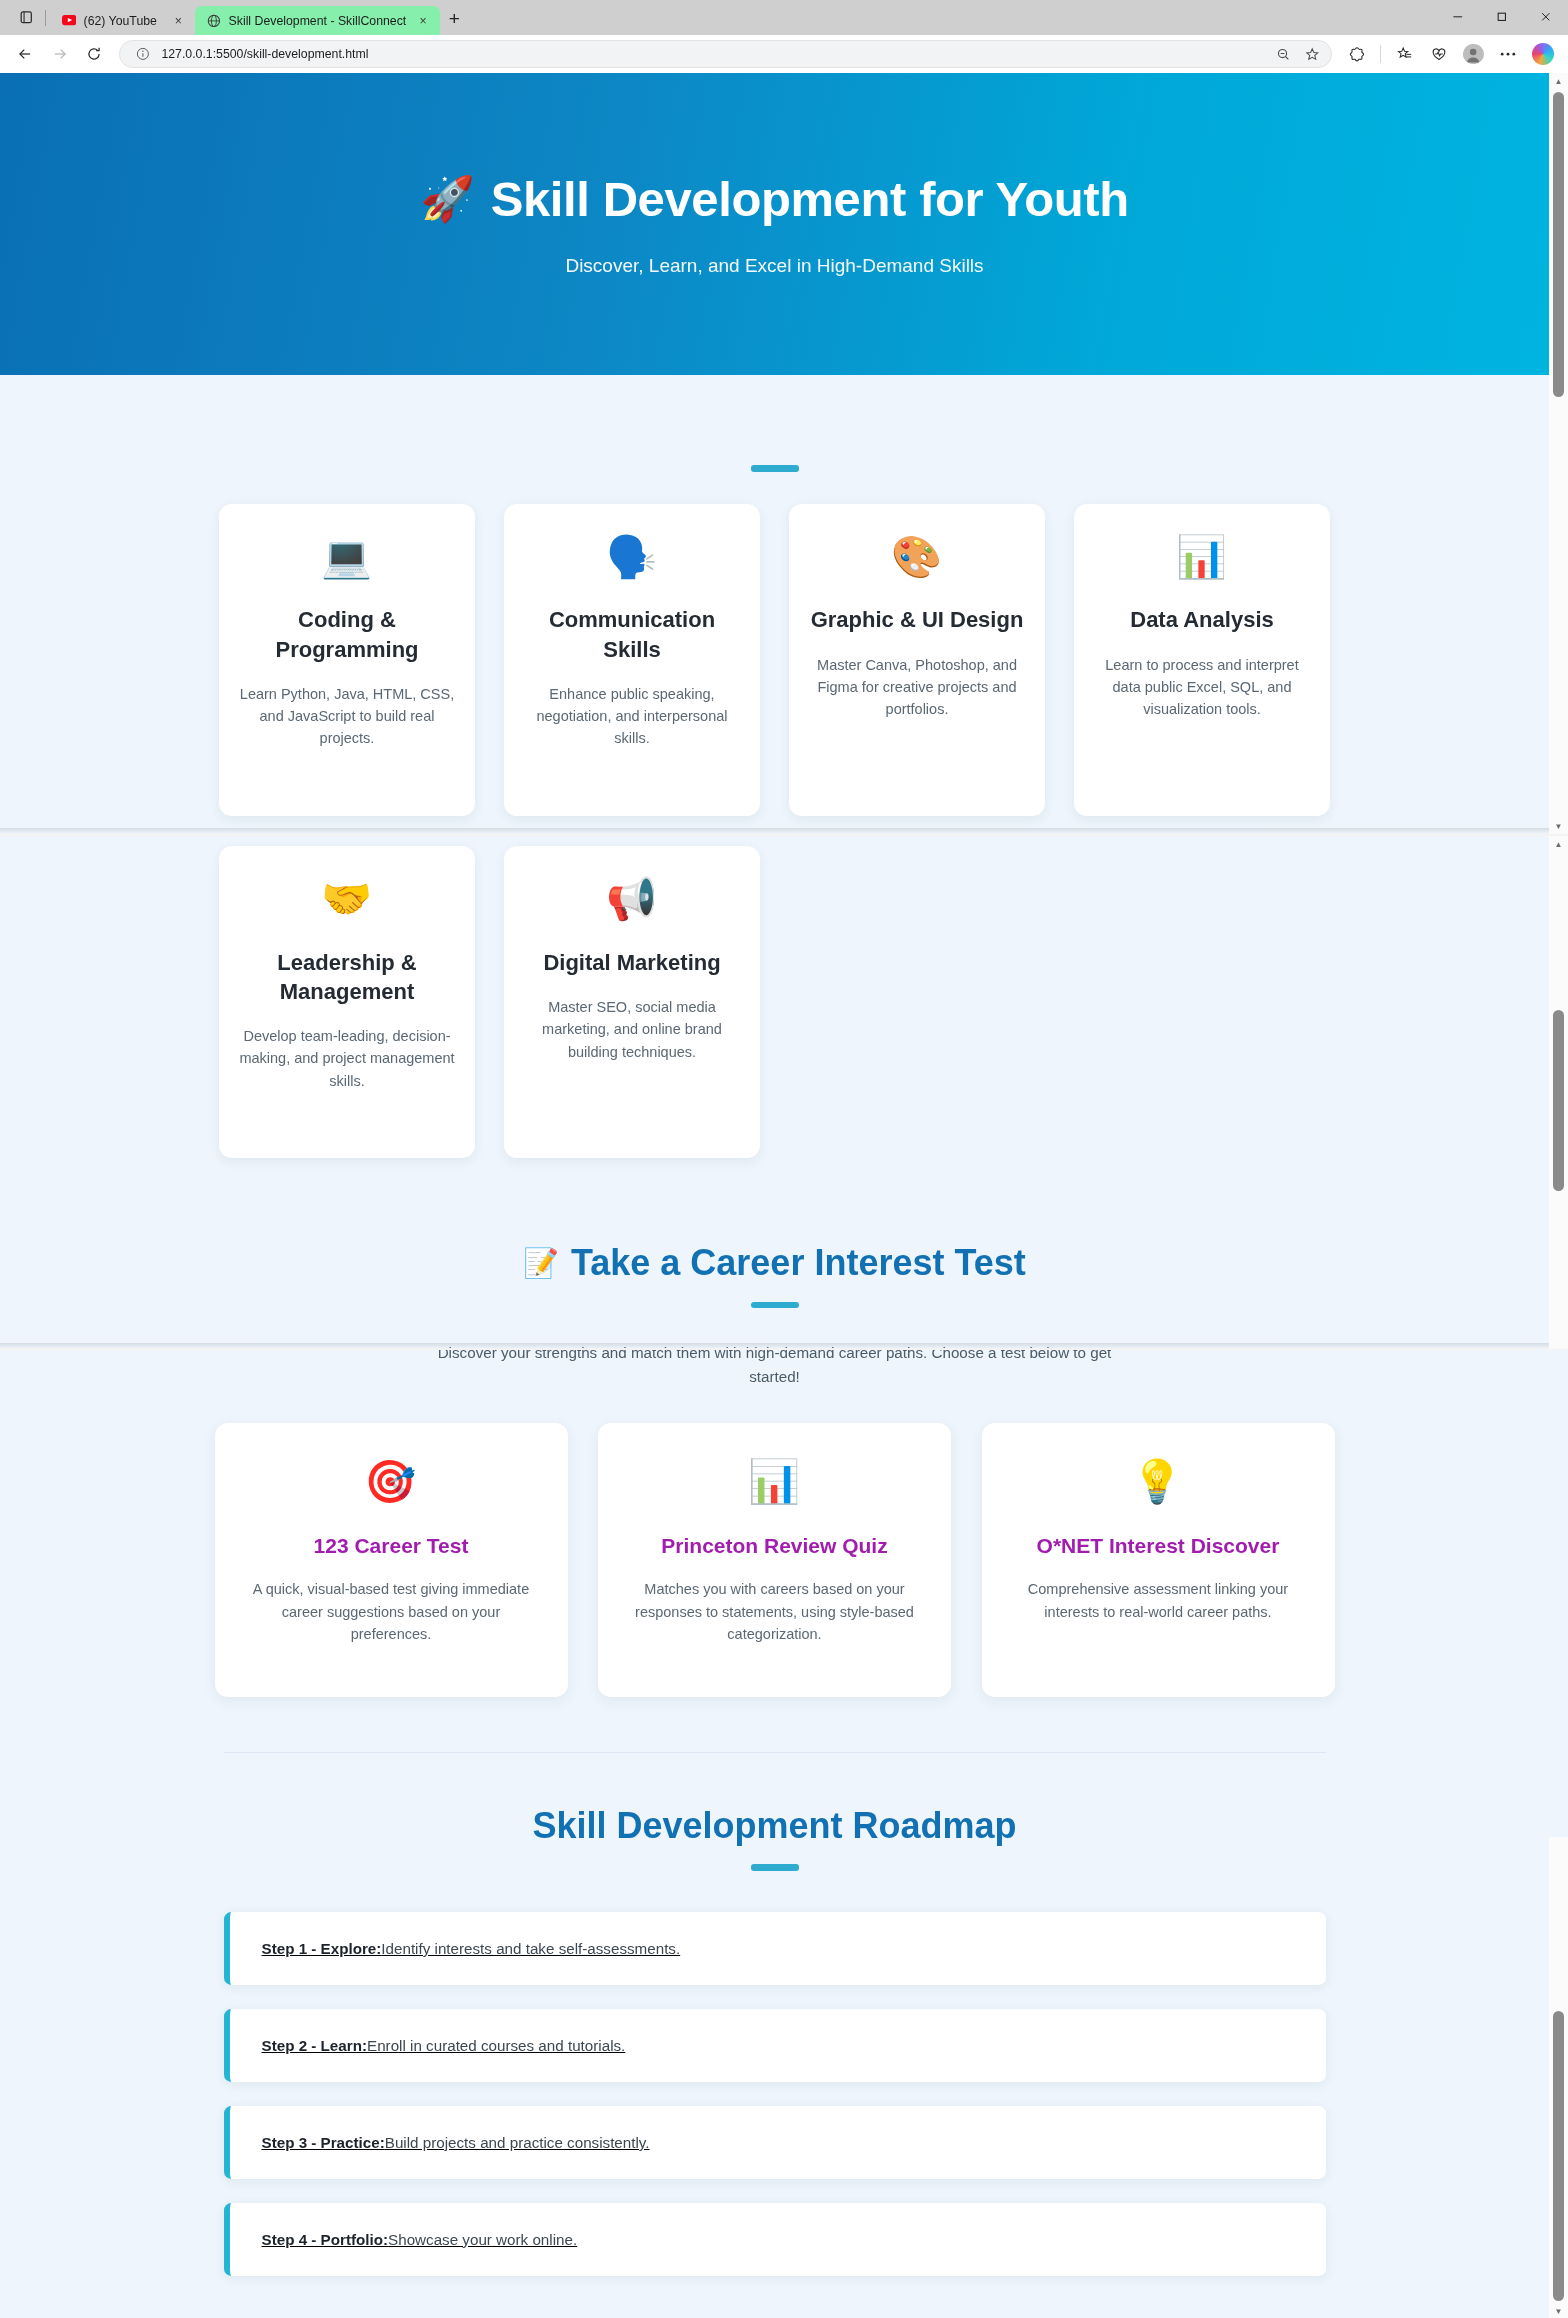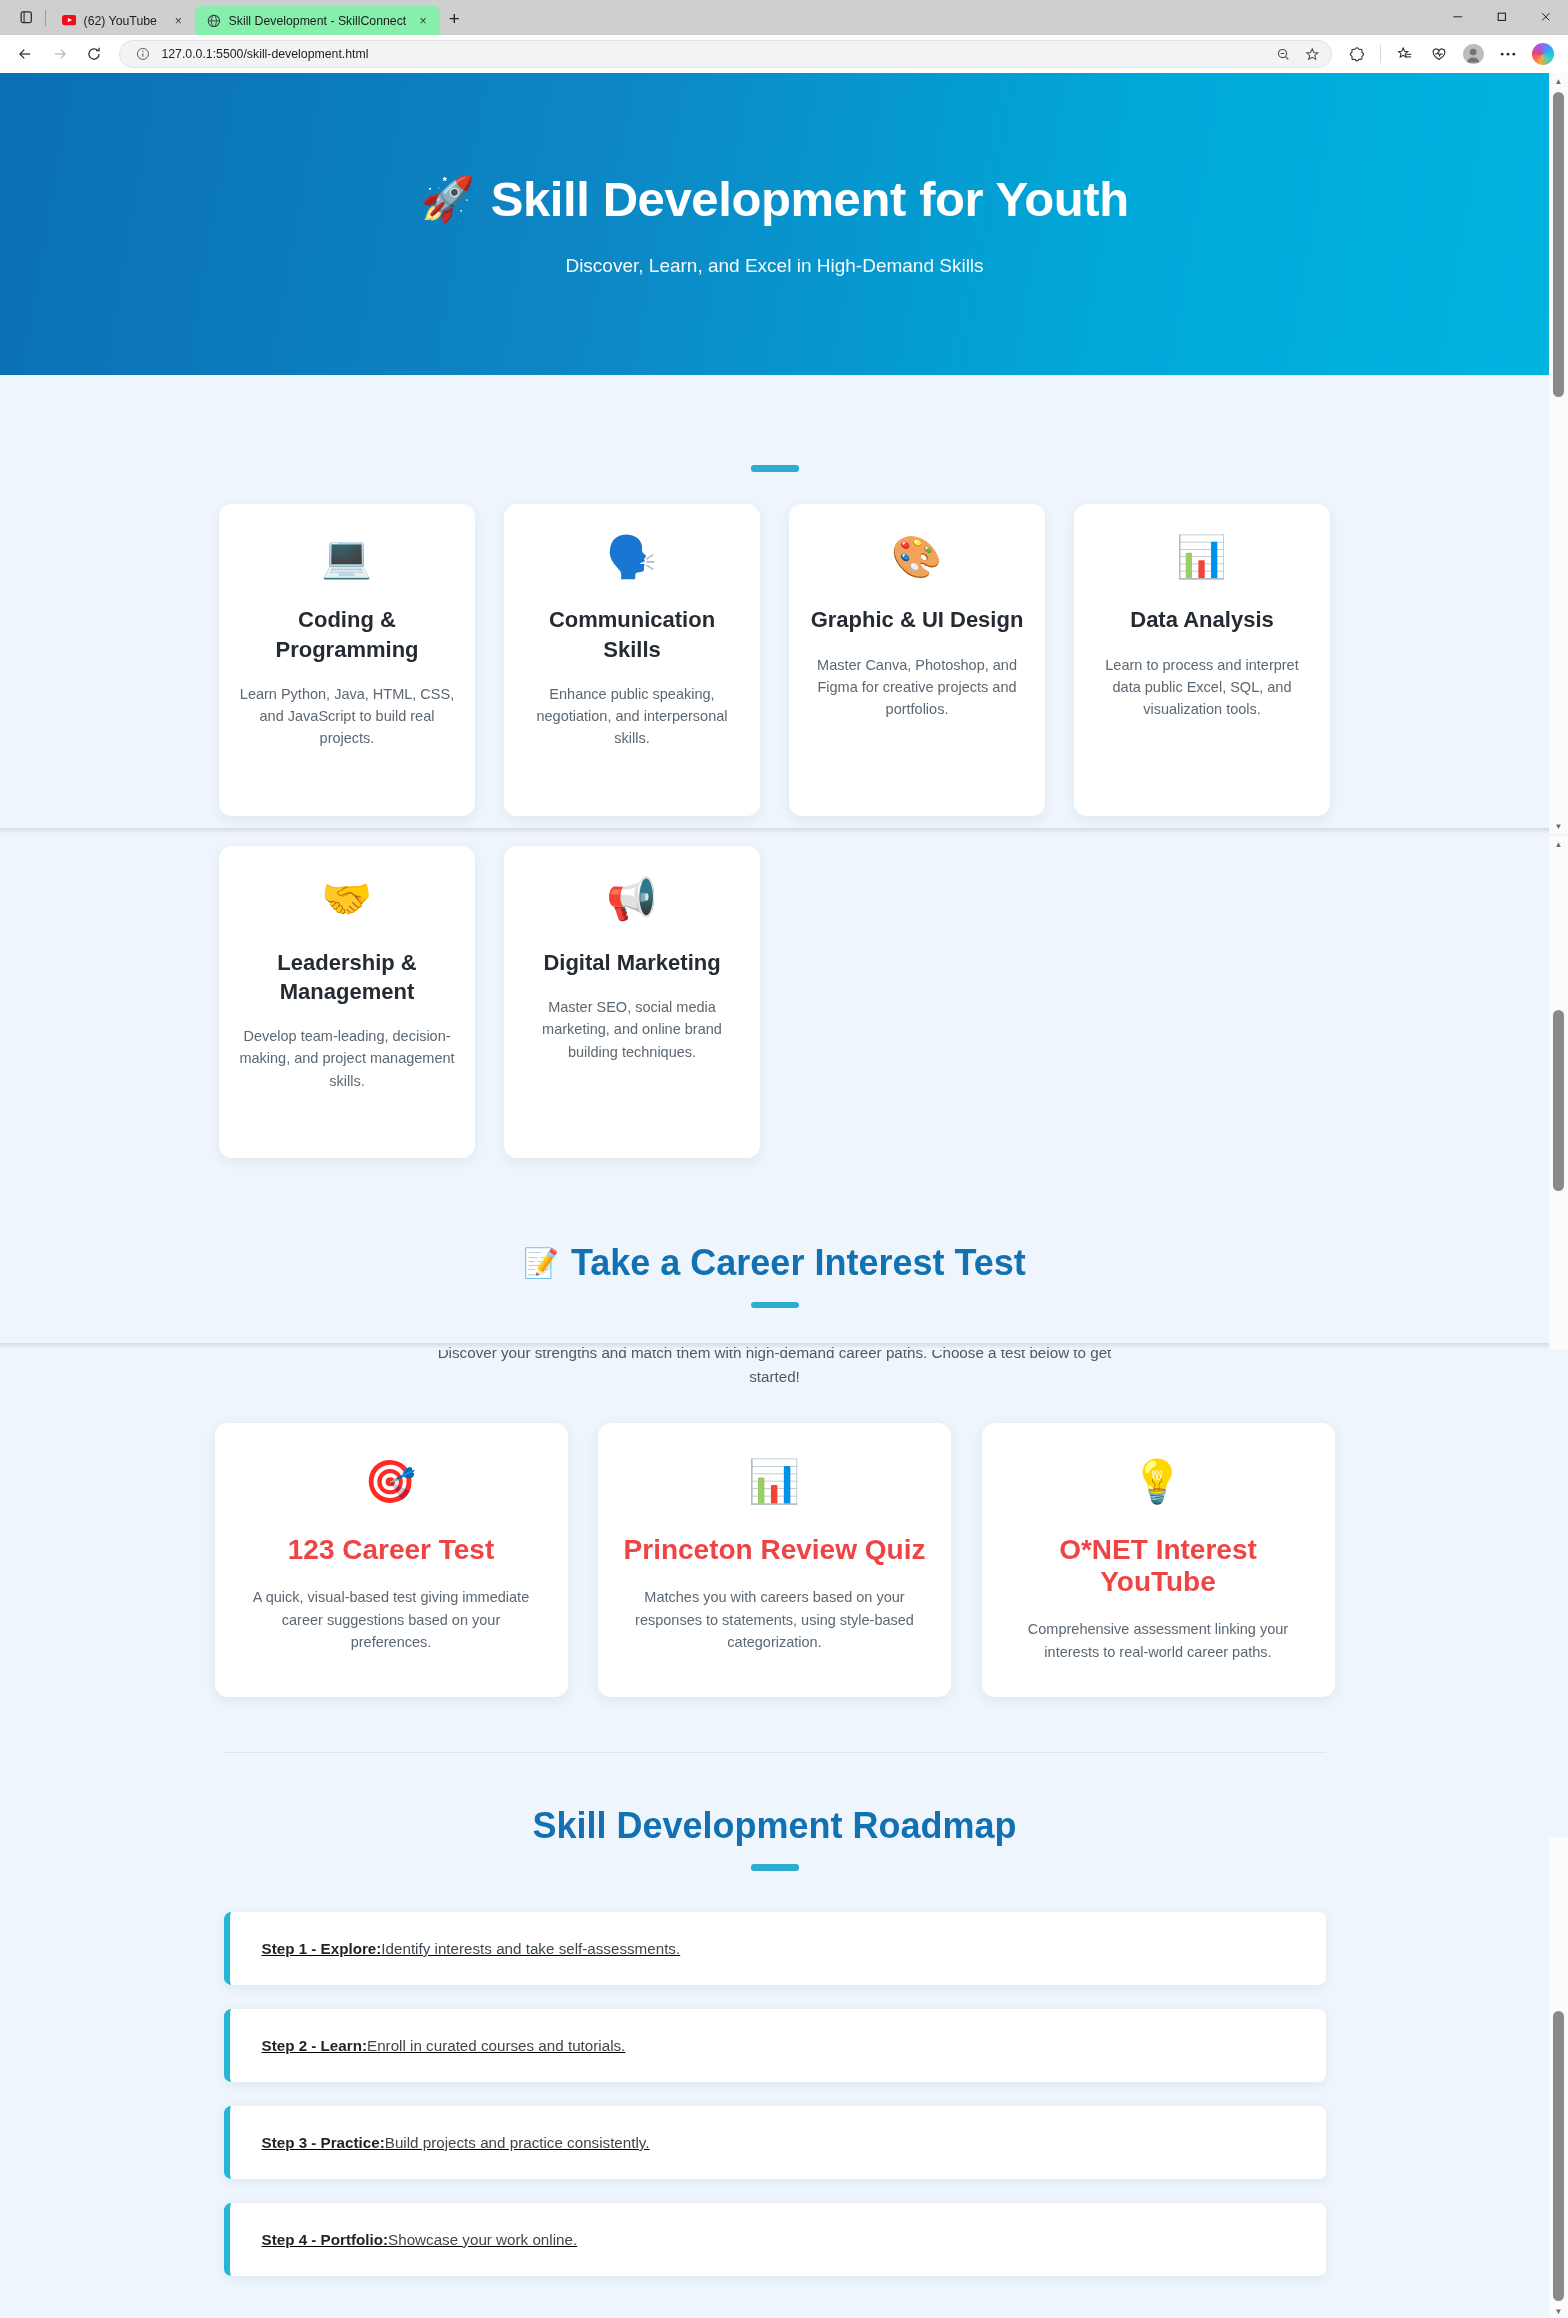--- a/index.html
+++ b/index.html
@@ -116,21 +116,21 @@
   .card.short { min-height: 312px; }
 
   
   .tests-row { display: flex; justify-content: center; gap: 30.5px; margin-top: 35px; }
   .test-card {
     width: 353px; min-height: 274px; background: #fff; border-radius: 13px;
     box-shadow: 0 3.6px 13px rgba(30,60,90,.07);
     padding: 38px 25px 32px; text-align: center;
   }
   .test-icon { font-size: 42px; line-height: 1; }
-  .test-title { margin-top: 30.5px; font-size: 28px; font-weight: 800; color: #ef4444; }
+  .test-title { margin-top: 30.5px; font-size: 21px; font-weight: 800; color: #a21caf; }
   .test-desc { margin-top: 20.3px; font-size: 14.5px; color: #5b6873; line-height: 1.56; }
 
   
   .roadmap-list { margin-top: 41px; display: flex; flex-direction: column; gap: 24px; align-items: center; text-decoration: underline;}
   .step {
     width: 1102px; min-height: 73px; background: #fff;
     border-left: 6.5px solid #24b5d4; border-radius: 7.3px;
     box-shadow: 0 2.9px 10.2px rgba(30,60,90,.07);
     display: flex; align-items: center; padding: 0 32px;
     font-size: 15.2px; color: #3c4750;
@@ -349,21 +349,21 @@
             <div class="test-title">123 Career Test</div>
             <div class="test-desc">A quick, visual-based test giving immediate career suggestions based on your preferences.</div>
           </div>
           <div class="test-card">
             <div class="test-icon">📊</div>
             <div class="test-title">Princeton Review Quiz</div>
             <div class="test-desc">Matches you with careers based on your responses to statements, using style-based categorization.</div>
           </div>
           <div class="test-card">
             <div class="test-icon">💡</div>
-            <div class="test-title">O*NET Interest YouTube</div>
+            <div class="test-title">O*NET Interest Discover</div>
             <div class="test-desc">Comprehensive assessment linking your interests to real-world career paths.</div>
           </div>
         </div>
 
         <div class="divider-rule"></div>
       </section>
 
       <section class="section" style="padding-top:52px; padding-bottom:87px;">
         <h2 class="section-title">
           <span>Skill Development Roadmap</span>

